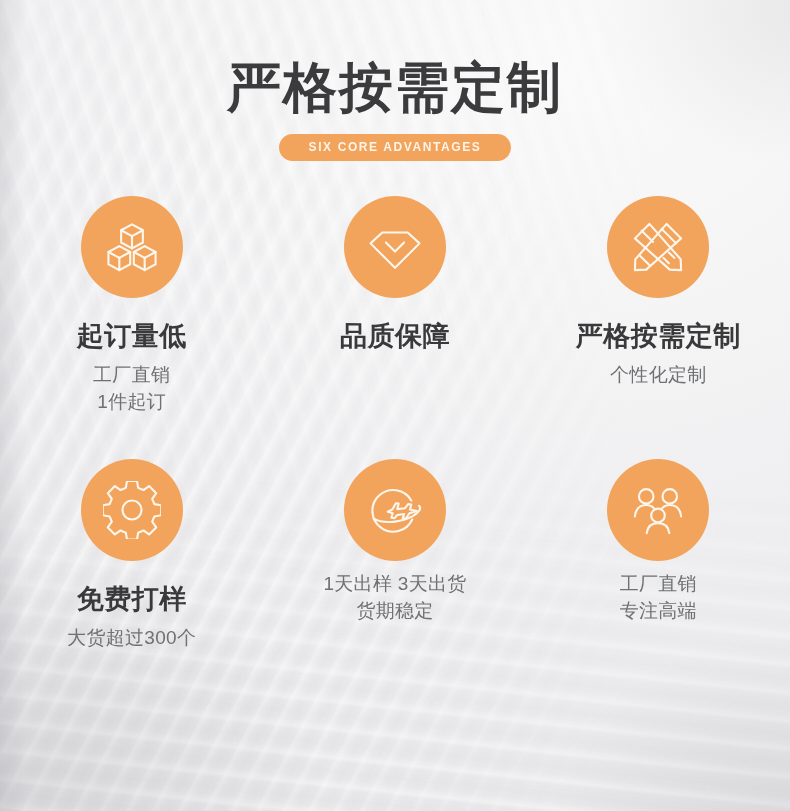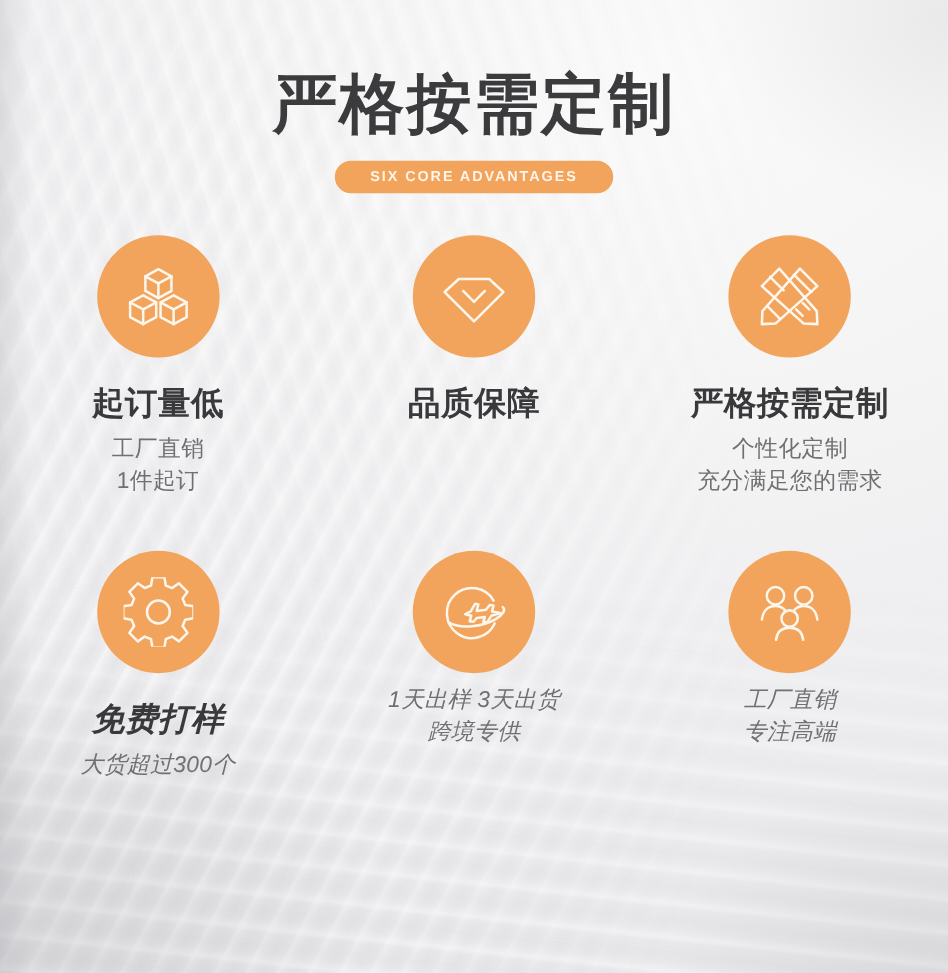--- a/index.html
+++ b/index.html
@@ -123,21 +123,21 @@
     position: absolute;
     left: 0;
     top: 196px;
     width: 790px;
     z-index: 3;
   }
   .row {
     display: flex;
     width: 790px;
   }
-  .row + .row { margin-top: 44px; font-style: italic; }
+  .row + .row { margin-top: 44px; }
 
   .cell {
     flex: 1 1 0;
     display: flex;
     flex-direction: column;
     align-items: center;
     text-align: center;
   }
 
   .icon-circle {
@@ -249,21 +249,20 @@
               <path d="M14 14 L20 20"></path>
               <path d="M20.5 20.5 L26.5 26.5"></path>
               <path d="M44 38 L50 44"></path>
               <path d="M38 44 L44 50"></path>
             </g>
           </svg>
         </div>
         <div class="cell-title">严格按需定制</div>
         <div class="cell-lines">
           <div class="cell-line">个性化定制</div>
-          <div class="cell-line">充分满足您的需求</div>
         </div>
       </div>
 
     </div>
 
     <div class="row">
 
       <div class="cell">
         <div class="icon-circle">
           <svg viewBox="0 0 64 64" aria-hidden="true">
@@ -284,21 +283,21 @@
           <svg viewBox="0 0 64 64" aria-hidden="true">
             <g>
               <path d="M50 21.5 A23 23 0 1 0 51 42.5"></path>
               <path d="M8.5 41.5 C20 48 40 45.5 52 38.5 C58.5 34.5 61.5 30 58.5 27.5"></path>
               <path d="M29 31.5 L33 24.5 L36 25 L34.5 31 L43 30 L46.5 25.5 L50 26 L48.5 31.5 L56 33 L48 35.5 L44 41.5 L40.5 41 L42 36.5 L34.5 37.5 L31.5 41 L28 40.5 L29.5 35.5 L24 34 Z"></path>
             </g>
           </svg>
         </div>
         <div class="cell-lines">
           <div class="cell-line">1天出样 3天出货</div>
-          <div class="cell-line">跨境专供</div>
+          <div class="cell-line">货期稳定</div>
         </div>
       </div>
 
       <div class="cell">
         <div class="icon-circle">
           <svg viewBox="0 0 64 64" aria-hidden="true">
             <g>
               <circle cx="19" cy="17" r="8"></circle>
               <circle cx="45" cy="17" r="8"></circle>
               <circle cx="32" cy="38" r="7.5"></circle>

